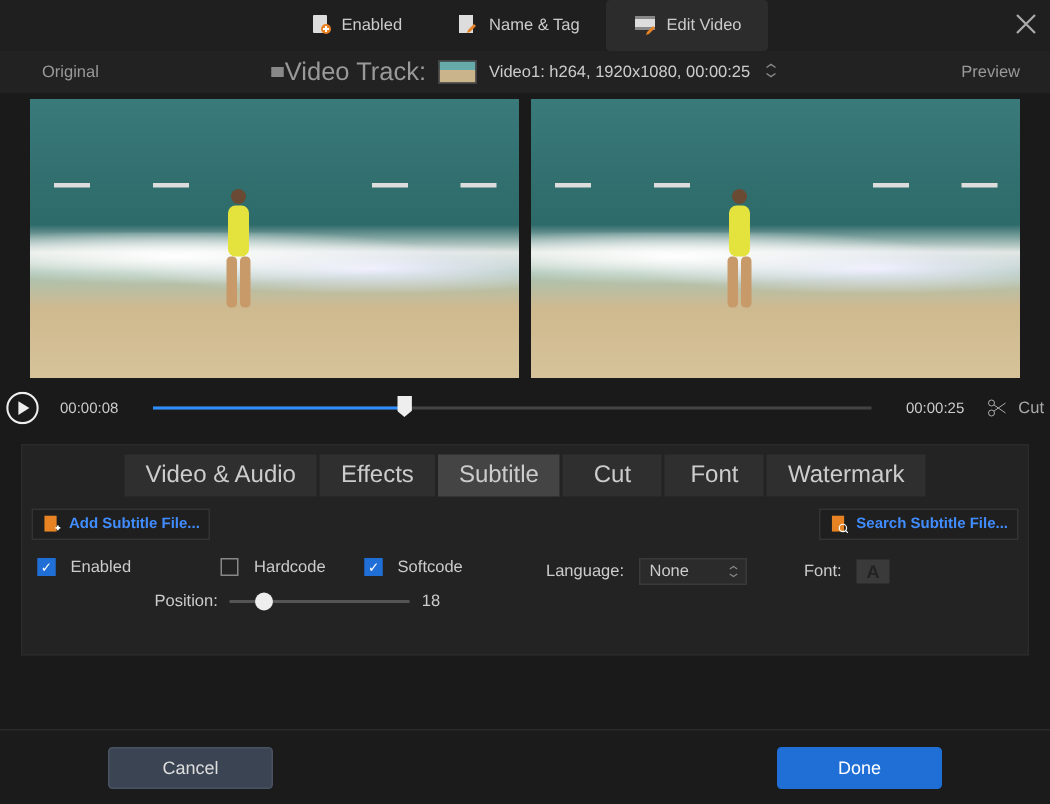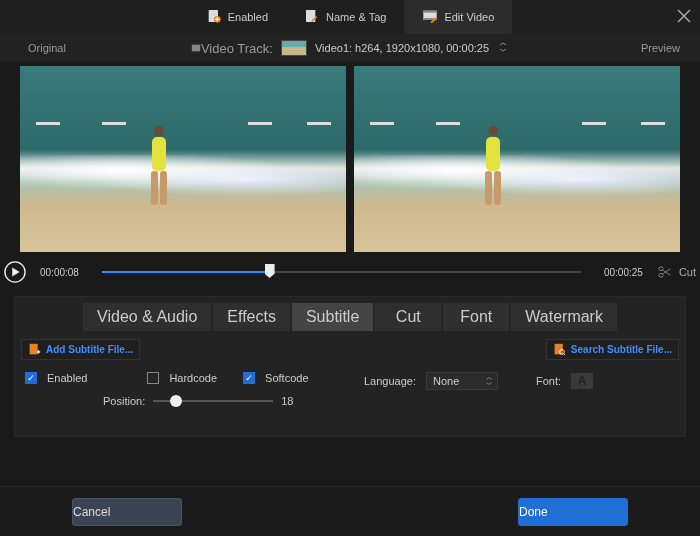--- a/index.html
+++ b/index.html
@@ -50,24 +50,24 @@
 .chk.checked{background:#1f6fd6;border-color:#1f6fd6;color:#fff;font-size:9px;line-height:1}
 .lbl{color:#ccc;font-size:11px}
 .slider-row{display:flex;align-items:center;gap:8px;padding-left:78px}
 .slider{width:120px;height:14px;position:relative}
 .slider-track{position:absolute;left:0;right:0;top:6px;height:2px;background:#555}
 .slider-thumb{position:absolute;left:14%;top:1px;width:12px;height:12px;border-radius:50%;background:#eee}
 .sel{background:#2b2b2b;border:1px solid #3a3a3a;color:#ccc;padding:2px 18px 2px 6px;font-size:11px;position:relative;min-width:72px;cursor:pointer}
 .sel .dd{position:absolute;right:3px;top:3px;width:10px;height:10px;color:#888}
 .font-box{width:22px;height:16px;background:#3a3a3a;display:flex;align-items:center;justify-content:center;color:#222;font-family:Georgia,serif;font-weight:bold;font-size:12px;cursor:pointer}
 .footer{position:absolute;left:0;right:0;bottom:0;height:50px;border-top:1px solid #2a2a2a;background:#1b1b1b;display:flex;align-items:center;justify-content:space-between;padding:0 72px}
-.btn{min-width:110px;padding:6px 0;border-radius:3px;font-size:12px;cursor:pointer}
+.btn{min-width:110px;padding:6px 0;text-align:center;border-radius:3px;font-size:12px;cursor:pointer}
 .btn-cancel{background:#3b4452;color:#ddd;border:1px solid #4a5362}
 .btn-done{background:#1f6fd6;color:#fff;border:1px solid #1f6fd6}
-.vt-label{color:#999;font-size:13px;display:flex;align-items:center;gap:0}
+.vt-label{color:#999;font-size:17px;display:flex;align-items:center;gap:0}
 .vt-label svg{width:10px;height:10px}
 </style>
 </head>
 <body>
 
 <div class="titlebar">
   <div class="tabs-top">
     <div class="tab-top">
       <span><svg viewBox="0 0 24 24" fill="none" stroke="#e88324" stroke-width="2">
             <rect x="4" y="3" width="14" height="18" rx="1" fill="#ddd" stroke="none"></rect>

